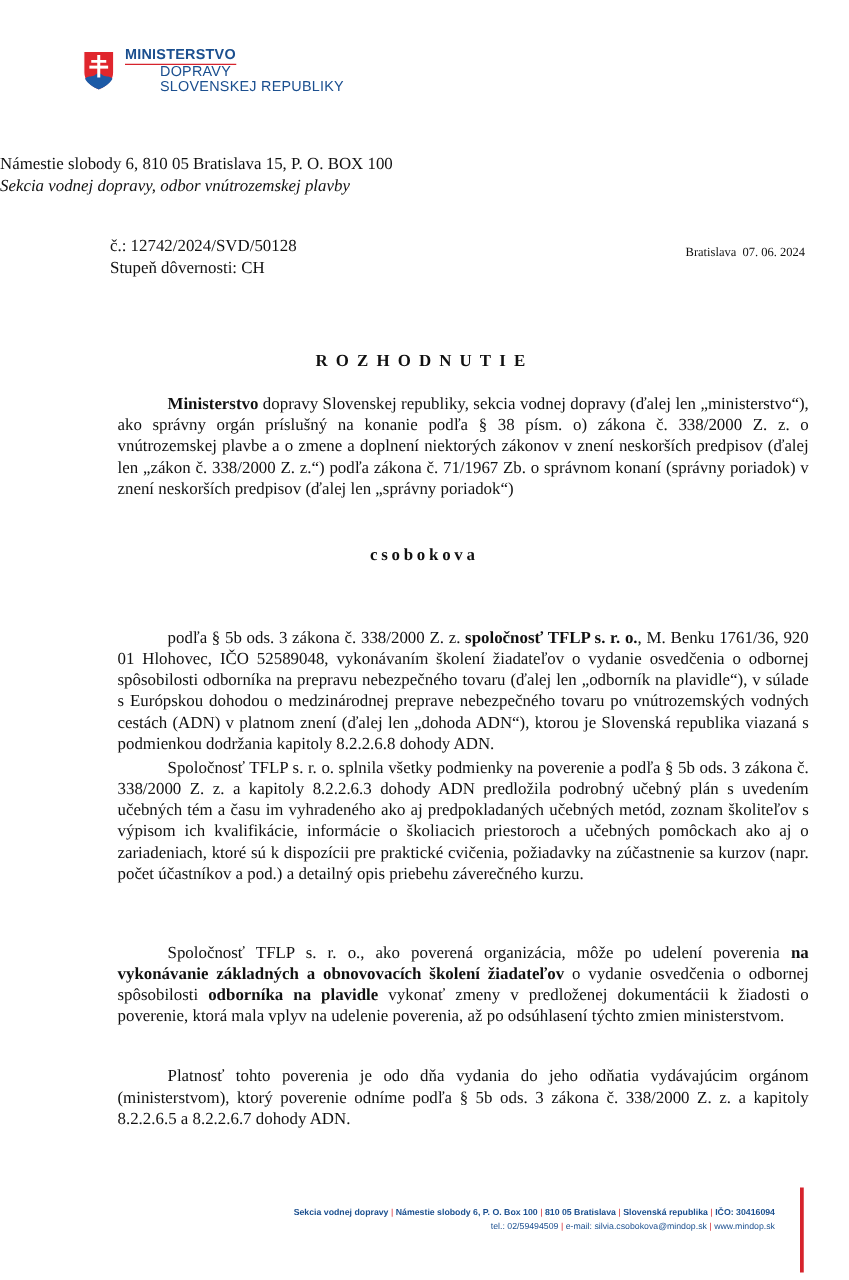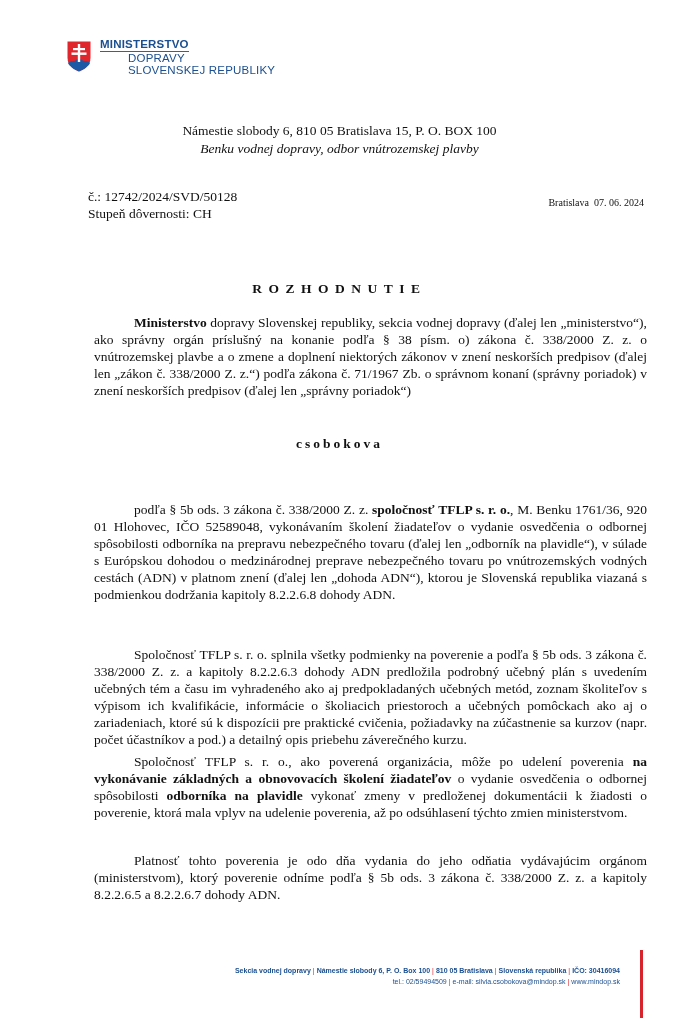--- a/index.html
+++ b/index.html
@@ -2,31 +2,31 @@
 <html><head>
 <meta charset="utf-8">
 <style>
   html, body { margin: 0; padding: 0; background: #ffffff; }
   body { width: 679px; height: 1024px; position: relative; overflow: hidden; font-family: "Liberation Serif", serif; color: #111; }
   .logo { position: absolute; left: 66px; top: 38px; display: flex; align-items: flex-start; }
   .crest { width: 26px; height: 33px; margin-right: 8px; margin-top: 2px; }
   .logo-text { font-family: "Liberation Sans", sans-serif; color: #1b4f8f; line-height: 12px; font-size: 11.5px; letter-spacing: 0.2px; }
   .logo-line1 { font-weight: bold; padding-bottom: 1px; border-bottom: 1.2px solid #d6232c; display: inline-block; }
   .logo-line2, .logo-line3 { display: block; padding-left: 28px; }
-  .addr { position: absolute; left: 0; width: 679px; text-align: center; font-size: 13.5px; }
+  .addr { position: absolute; left: 0; width: 679px; text-align: left; font-size: 13.5px; }
   .addr1 { top: 123px; }
   .addr2 { top: 141px; font-style: italic; }
   .ref { position: absolute; left: 88px; top: 188px; font-size: 13.5px; line-height: 17px; }
   .date { position: absolute; right: 35px; top: 197px; font-size: 10px; }
   .title { position: absolute; left: 0; width: 679px; top: 281px; text-align: center; font-weight: bold; font-size: 13.5px; letter-spacing: 6.5px; }
   .para { position: absolute; left: 94px; width: 553px; font-size: 13.5px; line-height: 17px; text-align: justify; text-indent: 40px; }
   .p1 { top: 314px; }
   .poveruje { position: absolute; left: 0; width: 679px; top: 436px; text-align: center; font-weight: bold; font-size: 13.5px; letter-spacing: 3px; }
   .p2 { top: 459px; margin-top: 42px; }
-  .p3 { top: 605px; margin-top: 41px; }
+  .p3 { top: 605px; }
   .p4 { top: 753px; font-family: Liberation Serif, serif; }
   .p5 { top: 852px; }
   b { font-weight: bold; }
   .footer { position: absolute; left: 0; width: 620px; top: 965px; text-align: right; font-family: "Liberation Sans", sans-serif; font-size: 7px; color: #1b4f8f; line-height: 11px; }
   .footer .l1 { font-weight: bold; }
   .sep { color: #d6232c; font-weight: normal; padding: 0 2px; }
   .redbar { position: absolute; left: 640px; top: 950px; width: 3px; height: 68px; background: #d6232c; }
 </style>
 </head>
 <body>
@@ -40,21 +40,21 @@
     <rect x="5.5" y="12.5" width="15" height="2.4" fill="#fff"></rect>
   </svg>
   <div class="logo-text">
     <span class="logo-line1">MINISTERSTVO</span>
     <span class="logo-line2">DOPRAVY</span>
     <span class="logo-line3">SLOVENSKEJ REPUBLIKY</span>
   </div>
 </div>
 
 <div class="addr addr1">Námestie slobody 6, 810 05 Bratislava 15, P. O. BOX 100</div>
-<div class="addr addr2">Benku vodnej dopravy, odbor vnútrozemskej plavby</div>
+<div class="addr addr2">Sekcia vodnej dopravy, odbor vnútrozemskej plavby</div>
 
 <div class="ref">
   <div>č.: 12742/2024/SVD/50128</div>
   <div>Stupeň dôvernosti: CH</div>
 </div>
 <div class="date" style="white-space:pre;">Bratislava  07. 06. 2024</div>
 
 <div class="title">ROZHODNUTIE</div>
 
 <div class="para p1"><b>Ministerstvo</b><span> dopravy Slovenskej republiky, sekcia vodnej dopravy (ďalej len „ministerstvo“), ako správny orgán príslušný na konanie podľa § 38 písm. o) zákona č. 338/2000 Z. z. o vnútrozemskej plavbe a o zmene a doplnení niektorých zákonov v znení neskorších predpisov (ďalej len „zákon č. 338/2000 Z. z.“) podľa zákona č. 71/1967 Zb. o správnom konaní (správny poriadok) v znení neskorších predpisov (ďalej len „správny poriadok“)</span></div>

